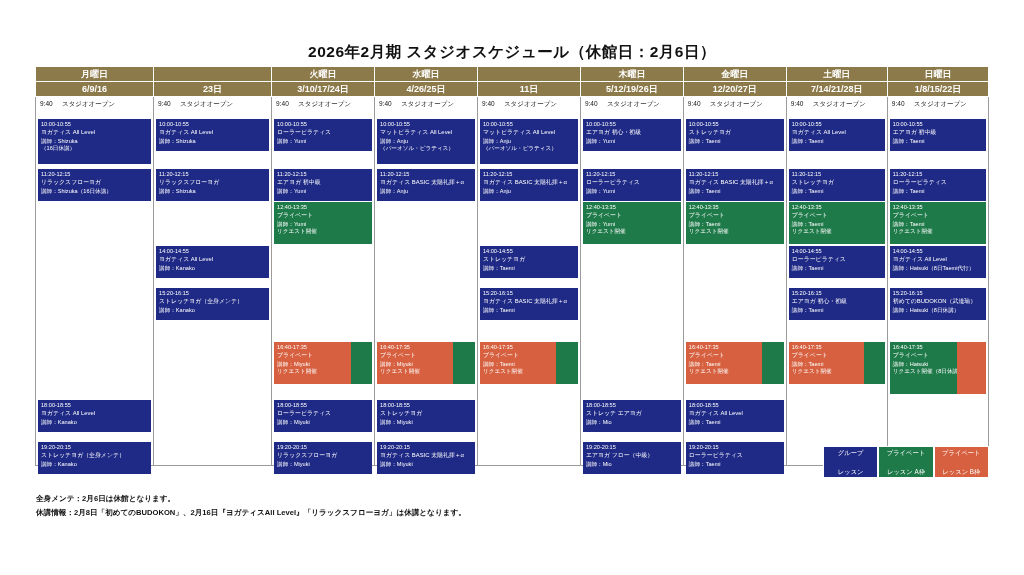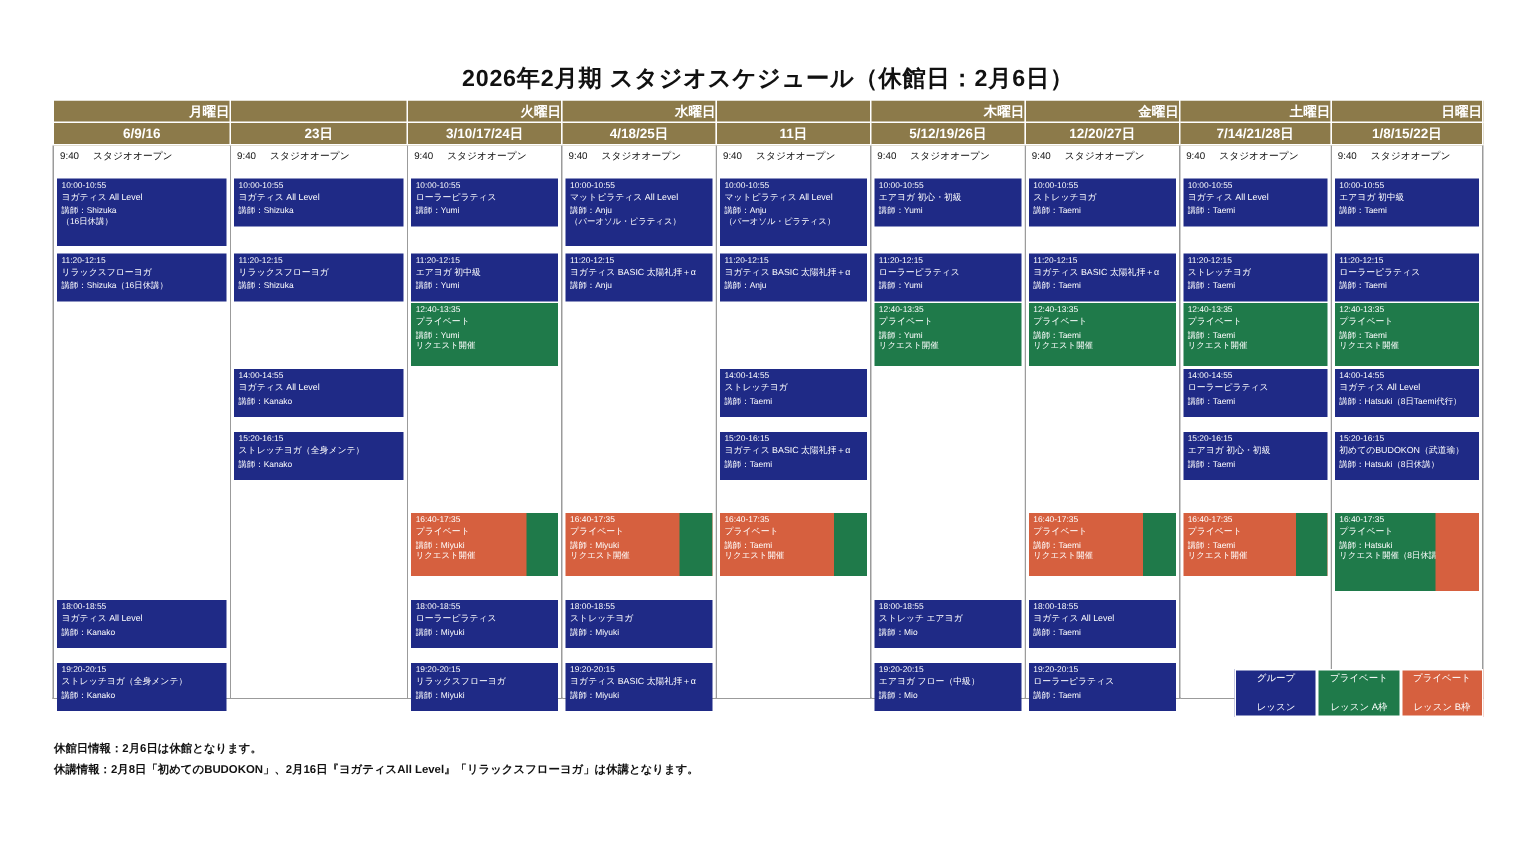--- a/index.html
+++ b/index.html
@@ -17,21 +17,21 @@
     position:absolute;top:66px;left:35px;width:954px;
     border-collapse:collapse;table-layout:fixed;
   }
   .sched th,.sched td{padding:0;vertical-align:top;}
   .hdr-date{
     background:#8c7a4a;color:#ffffff;border:1px solid #ffffff;
     font-size:9px;font-weight:bold;text-align:center;height:14px;line-height:14px;
   }
   .hdr-day{
     background:#8c7a4a;color:#ffffff;border:1px solid #ffffff;
-    font-size:9px;font-weight:bold;text-align:right;height:14px;line-height:14px;
+    font-size:9px;font-weight:bold;text-align:center;height:14px;line-height:14px;
   }
   .colcell{
     border-left:1px solid #9b9b9b;border-right:1px solid #9b9b9b;
     border-bottom:1px solid #9b9b9b;
     height:368px;position:relative;background:#ffffff;
   }
   .open{
     font-size:6.5px;color:#111;padding:3px 0 0 4px;white-space:nowrap;
   }
   .open .t{display:inline-block;min-width:22px;}
@@ -75,21 +75,21 @@
         <th class="hdr-day" style="width:10.8%"></th>
         <th class="hdr-day" style="width:10.8%">木曜日</th>
         <th class="hdr-day" style="width:10.8%">金曜日</th>
         <th class="hdr-day" style="width:10.6%">土曜日</th>
         <th class="hdr-day" style="width:10.6%">日曜日</th>
       </tr>
       <tr>
         <th class="hdr-date">6/9/16</th>
         <th class="hdr-date">23日</th>
         <th class="hdr-date">3/10/17/24日</th>
-        <th class="hdr-date">4/18/25日</th>
+        <th class="hdr-date">4/26/25日</th>
         <th class="hdr-date">11日</th>
         <th class="hdr-date">5/12/19/26日</th>
         <th class="hdr-date">12/20/27日</th>
         <th class="hdr-date">7/14/21/28日</th>
         <th class="hdr-date">1/8/15/22日</th>
       </tr>
     </thead>
     <tbody>
       <tr>
         <td class="colcell">
@@ -408,17 +408,17 @@
         <span>レッスン A枠</span>
       </div>
       <div style="background: rgb(214, 96, 63); flex-direction: column;">
         <span>プライベート</span>
         <br>
         <span>レッスン B枠</span>
       </div>
     </div>
 
   <div class="notes">
-      <div>休館日情報：2月6日は休館となります。</div>
+      <div>全身メンテ：2月6日は休館となります。</div>
       <div>休講情報：2月8日「初めてのBUDOKON」、2月16日『ヨガティスAll Level』「リラックスフローヨガ」は休講となります。</div>
     </div>
 
 </div>
 
 </body></html>

